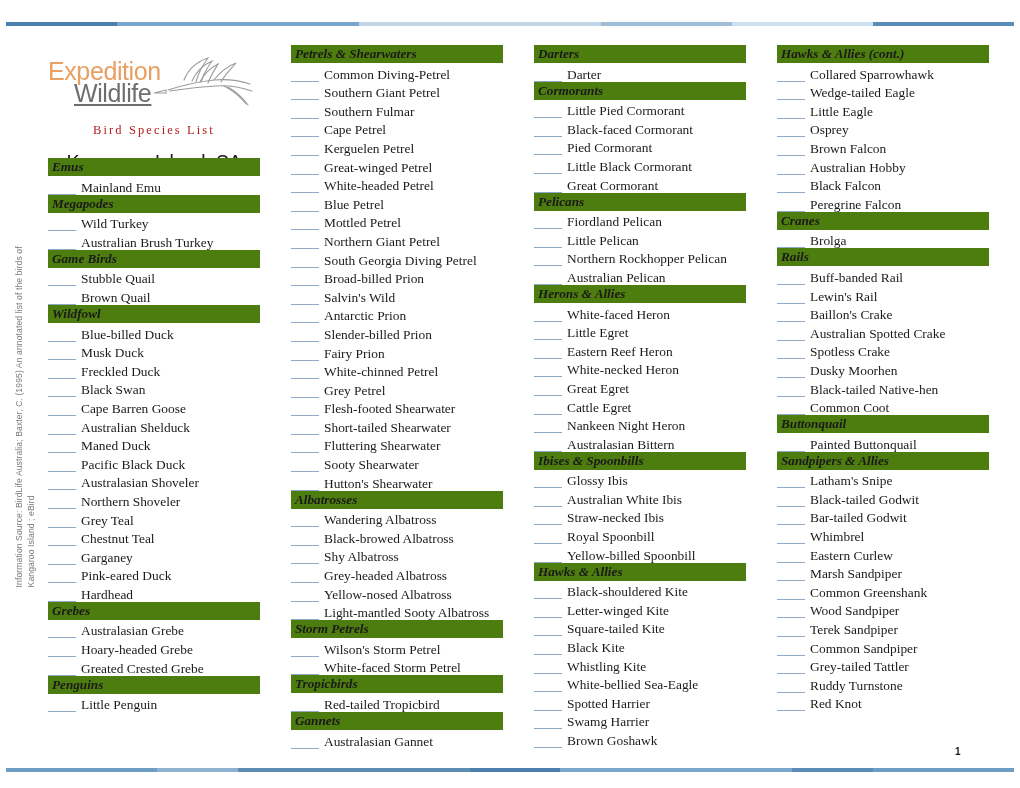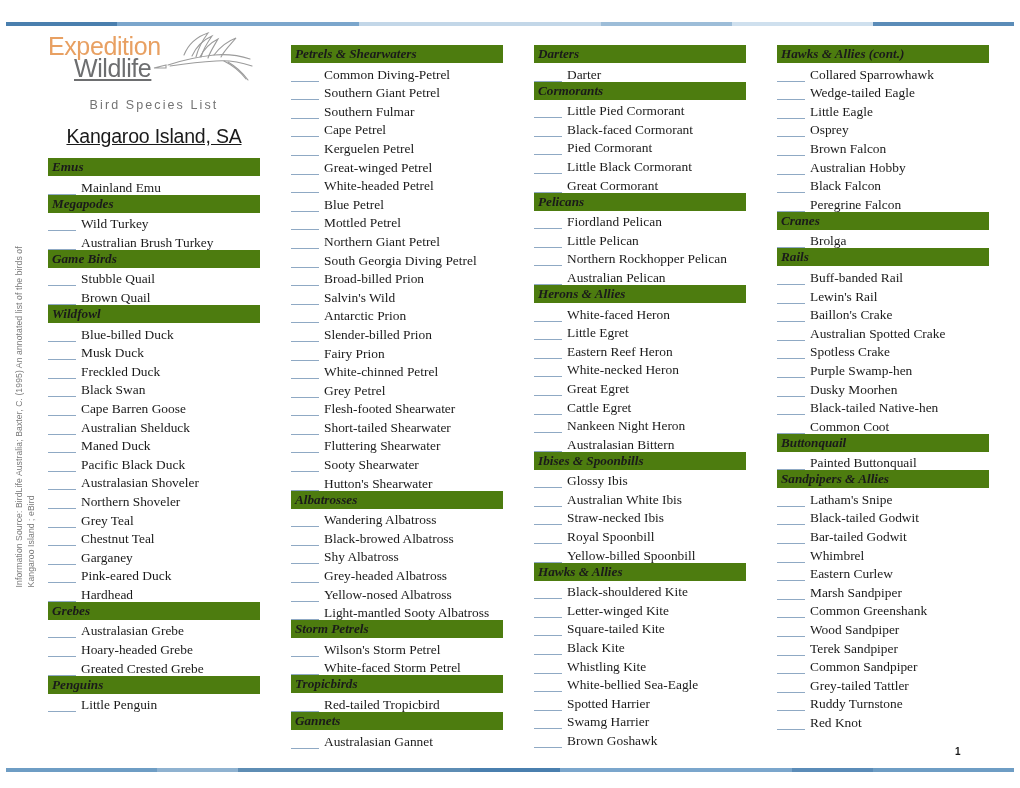--- a/index.html
+++ b/index.html
@@ -62,20 +62,21 @@
   .header {
     position: absolute;
     left: 48px;
     top: 34px;
     width: 212px;
     text-align: center;
   }
   .logo-wrap {
     position: relative;
     height: 56px;
+    margin-top: 25px;
   }
   .logo-text {
     position: absolute;
     left: 0;
     top: 0;
     width: 150px;
     text-align: left;
     font-family: "Liberation Sans", sans-serif;
     line-height: 1;
   }
@@ -93,23 +94,23 @@
     margin-left: 26px;
     margin-top: -3px;
     text-decoration: underline;
   }
   .logo-bird {
     position: absolute;
     left: 92px;
     top: -3px;
   }
   .subtitle {
-    font-family: Liberation Sans, sans-serif;
+    font-family: Liberation Serif, serif;
     font-size: 12.5px;
-    color: #737373;
+    color: #b91c1c;
     letter-spacing: 2.1px;
     margin-top: 8px;
   }
   .place-title {
     font-family: "Liberation Sans", sans-serif;
     font-size: 19.5px;
     color: #1a1a1a;
     margin-top: 13px;
     letter-spacing: -0.2px;
     text-decoration: underline;
@@ -641,24 +642,20 @@
       <div class="species">
         <div class="blank-line"></div>
         <div class="species-name">Australian Spotted Crake</div>
       </div>
       <div class="species">
         <div class="blank-line"></div>
         <div class="species-name">Spotless Crake</div>
       </div>
       <div class="species">
         <div class="blank-line"></div>
-        <div class="species-name">Purple Swamp-hen</div>
-      </div>
-      <div class="species">
-        <div class="blank-line"></div>
         <div class="species-name">Dusky Moorhen</div>
       </div>
       <div class="species">
         <div class="blank-line"></div>
         <div class="species-name">Black-tailed Native-hen</div>
       </div>
       <div class="species">
         <div class="blank-line"></div>
         <div class="species-name">Common Coot</div>
       </div>

